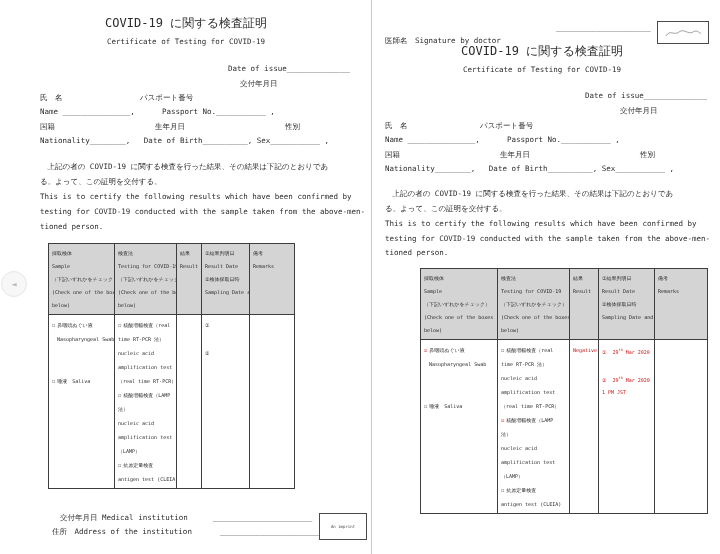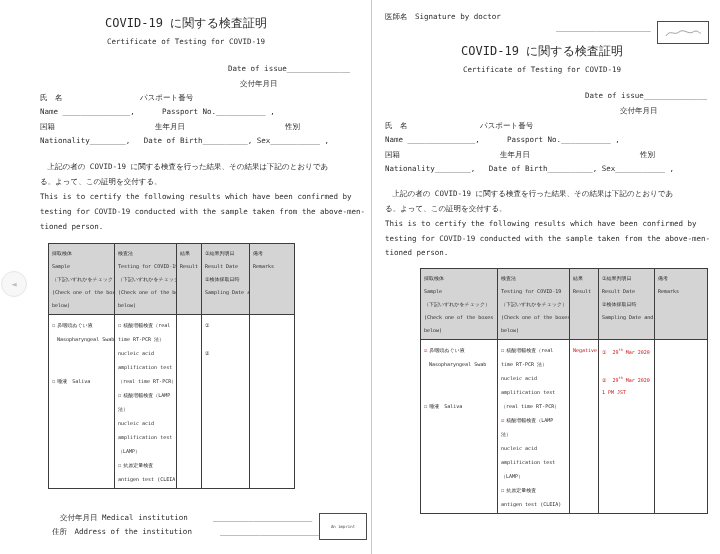--- a/index.html
+++ b/index.html
@@ -131,21 +131,21 @@
     <div class="t" style="left:52px; top:527px;">住所　Address of the institution</div>
     <div class="t" style="left:184px; top:527px;padding-left:36px;">________________________</div>
     <div class="imprint-box">
       <span>An imprint</span>
     </div>
   </div>
 
   <div class="divider"></div>
 
   <div>
-    <div class="t" style="left:385px; top:12px;">医師名　Signature by doctor</div>
+    <div class="t" style="left:385px; top:36px;">医師名　Signature by doctor</div>
     <div class="t" style="left:556px; top:23px;">_____________________</div>
     <div class="sig-box">
       <svg width="40" height="12" viewBox="0 0 40 12">
         <path d="M3 9 C 7 2, 11 9, 16 5 S 25 8, 30 5 S 36 7, 38 6" fill="none" stroke="#8a8a8a" stroke-width="0.8"></path>
       </svg>
     </div>
 
     <div class="t title-ja center-r" style="top:46px;">COVID-19 に関する検査証明</div>
     <div class="t center-r" style="top:65px;">Certificate of Testing for COVID-19</div>
 

